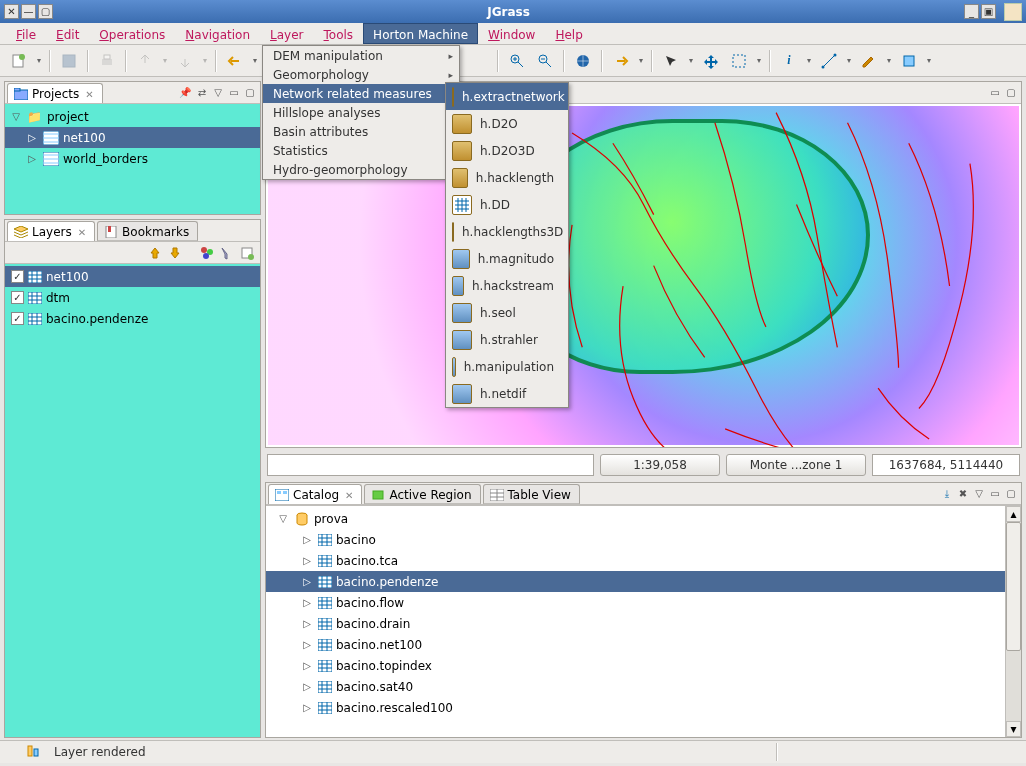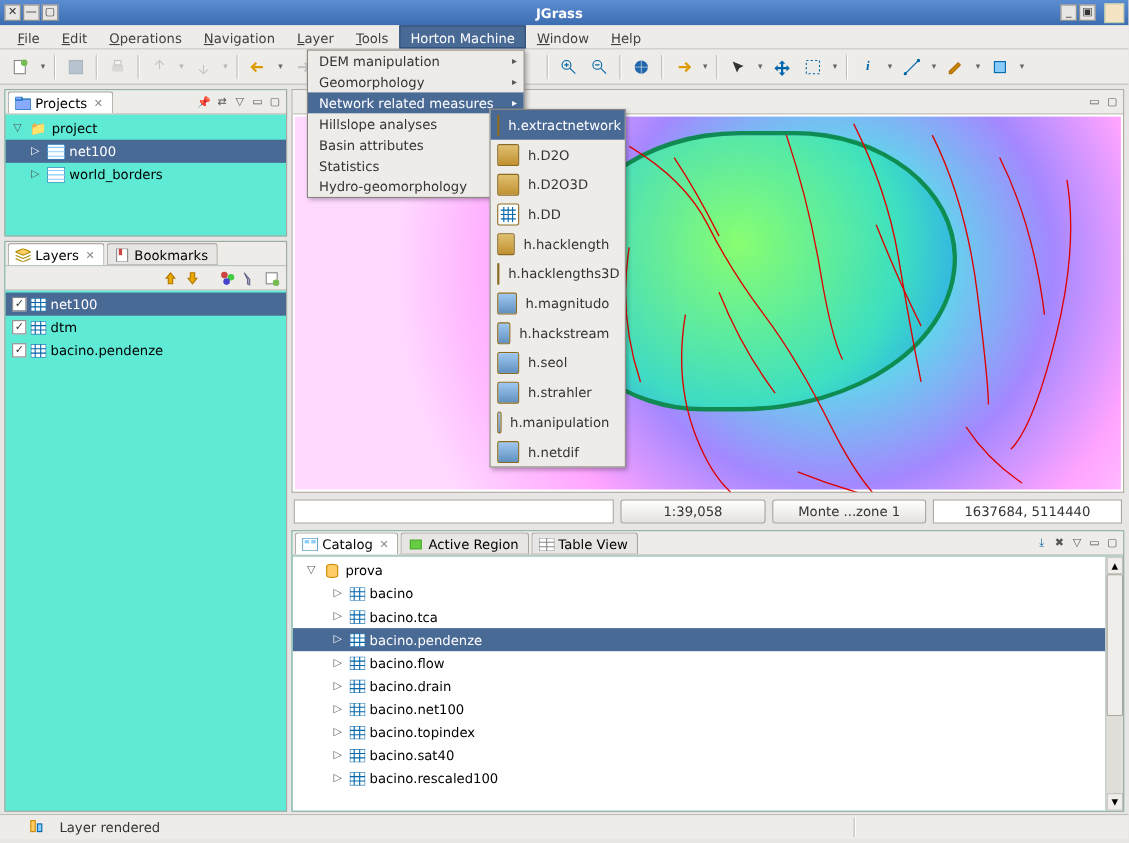--- a/index.html
+++ b/index.html
@@ -6,21 +6,21 @@
 body { background: #e8e6e4; width: 1026px; height: 766px; overflow: hidden; user-select: none; }
 
 .titlebar { height: 23px; background: linear-gradient(to bottom, #5b8dd0, #3b6db0); display: flex; align-items: center; padding: 0 4px; color: #fff; }
 .titlebar .controls-left { display: flex; gap: 2px; }
 .titlebar .controls-right { display: flex; gap: 2px; margin-left: auto; margin-right: 6px; }
 .titlebar .winbtn { width: 15px; height: 15px; background: #e8e6e4; border: 1px solid #888; color: #333; display: flex; align-items: center; justify-content: center; font-size: 10px; }
 .titlebar .title { flex: 1; text-align: center; font-weight: bold; }
 .titlebar .appicon { width: 18px; height: 18px; background: #f4e4c4; border: 1px solid #bca; margin-left: 2px; }
 
 .menubar { height: 22px; background: #eeece9; display: flex; align-items: stretch; border-bottom: 1px solid #c0beba; padding-left: 6px; }
-.menubar .menu { padding: 4px 9px; color: #404040; cursor: default; border: 1px solid transparent; }
+.menubar .menu { padding: 4px 9px; color: #be185d; cursor: default; border: 1px solid transparent; }
 .menubar .menu u { text-decoration: underline; }
 .menubar .menu.open { background: #4a6a96; color: #fff; border: 1px solid #2a4a76; }
 
 .toolbar { height: 32px; background: #eeece9; border-bottom: 1px solid #c0beba; display: flex; align-items: center; padding: 2px 6px; gap: 2px; }
 .toolbar .tbtn { width: 26px; height: 24px; display: flex; align-items: center; justify-content: center; border: 1px solid transparent; position: relative; }
 .toolbar .sep { width: 2px; height: 22px; border-left: 1px solid #c0beba; border-right: 1px solid #fff; margin: 0 3px; }
 .toolbar .tbtn svg { width: 16px; height: 16px; }
 .toolbar .dd { width:10px; height:24px; display:flex; align-items:center; justify-content:center; }
 .toolbar .dd::after { content:"▾"; font-size:8px; color:#666; }
 .toolbar .disabled { opacity:0.4; }
@@ -388,23 +388,23 @@
           <path d="M300 140 Q290 200 310 260"></path>
           <path d="M520 120 Q540 170 560 210"></path>
           <path d="M600 300 Q620 330 650 350"></path>
           <path d="M450 340 Q500 360 550 370"></path>
         </g>
       </svg>
     </div>
 
     <div class="statusrow">
       <div class="sbox grow"></div>
-      <div class="sbox btn" style="width:132px">1:39,058</div>
+      <div class="sbox btn" style="width:120px">1:39,058</div>
       <div class="sbox btn" style="width:140px">Monte ...zone 1</div>
-      <div class="sbox" style="width:172px">1637684, 5114440</div>
+      <div class="sbox" style="width:148px">1637684, 5114440</div>
     </div>
 
     <div class="view bottomview">
       <div class="tabstrip">
         <div class="tab">
           <svg class="ico" viewBox="0 0 14 12">
               <rect width="14" height="12" fill="#fff" stroke="#06a"></rect>
               <rect x="2" y="2" width="4" height="3" fill="#8cf"></rect>
               <rect x="8" y="2" width="4" height="3" fill="#8cf"></rect>
             </svg>
@@ -532,57 +532,57 @@
 
 <div class="statusbar-bottom">
   <span class="sico"><svg width="14" height="14" viewBox="0 0 14 14">
         <rect x="2" y="2" width="4" height="10" fill="#fc6" stroke="#c80"></rect>
         <rect x="8" y="5" width="4" height="7" fill="#8cf" stroke="#06a"></rect>
       </svg></span>
   <span>Layer rendered</span>
   <div class="sep2"></div>
 </div>
 
-<div class="dropdown" id="horton-dd" style="left:279px; top:45px; width:198px;">
+<div class="dropdown" id="horton-dd" style="left:262px; top:45px; width:198px;">
     <div class="item">DEM manipulation<span class="arr">▸</span></div>
     <div class="item">Geomorphology<span class="arr">▸</span></div>
     <div class="item hl">Network related measures<span class="arr">▸</span></div>
     <div class="item">Hillslope analyses<span class="arr">▸</span></div>
     <div class="item">Basin attributes<span class="arr">▸</span></div>
     <div class="item">Statistics<span class="arr">▸</span></div>
     <div class="item">Hydro-geomorphology<span class="arr">▸</span></div>
   </div>
-<div class="submenu" id="horton-sub" style="left:445px; top:82px; width:124px;margin-top:17px;">
+<div class="submenu" id="horton-sub" style="left:445px; top:82px; width:124px;">
     <div class="sitem hl">
       <span class="sico"></span>
       <span>h.extractnetwork</span>
     </div>
     <div class="sitem">
       <span class="sico"></span>
       <span>h.D2O</span>
     </div>
     <div class="sitem">
       <span class="sico"></span>
       <span>h.D2O3D</span>
+    </div>
+    <div class="sitem">
+      <span class="sico"></span>
+      <span>h.hacklength</span>
     </div>
     <div class="sitem">
       <span class="sico grid">
         <svg width="14" height="14" viewBox="0 0 14 14">
           <rect width="14" height="14" fill="#fff"></rect>
           <path d="M0 3h14M0 7h14M0 11h14M3 0v14M7 0v14M11 0v14" stroke="#06a"></path>
         </svg>
       </span>
       <span>h.DD</span>
     </div>
     <div class="sitem">
       <span class="sico"></span>
-      <span>h.hacklength</span>
-    </div>
-    <div class="sitem">
-      <span class="sico"></span>
       <span>h.hacklengths3D</span>
     </div>
     <div class="sitem">
       <span class="sico blue"></span>
       <span>h.magnitudo</span>
     </div>
     <div class="sitem">
       <span class="sico blue"></span>
       <span>h.hackstream</span>
     </div>

